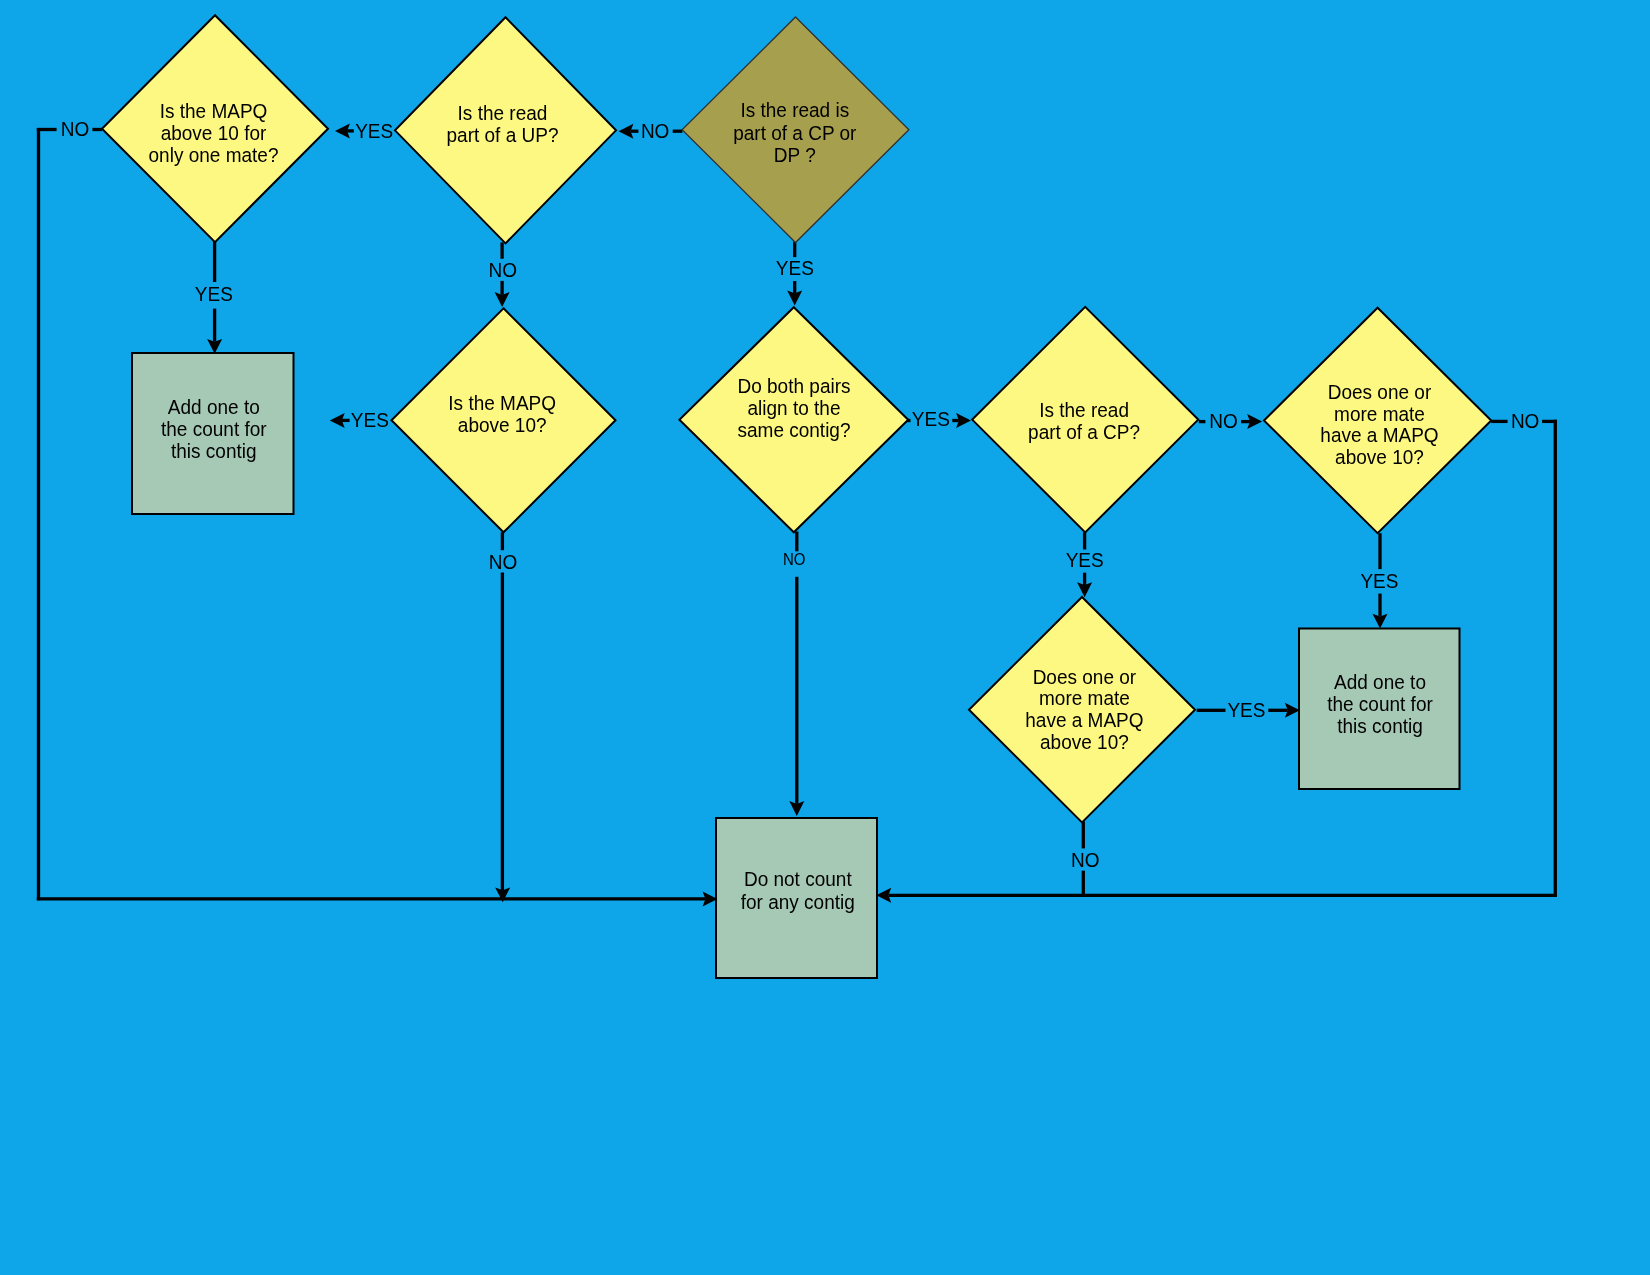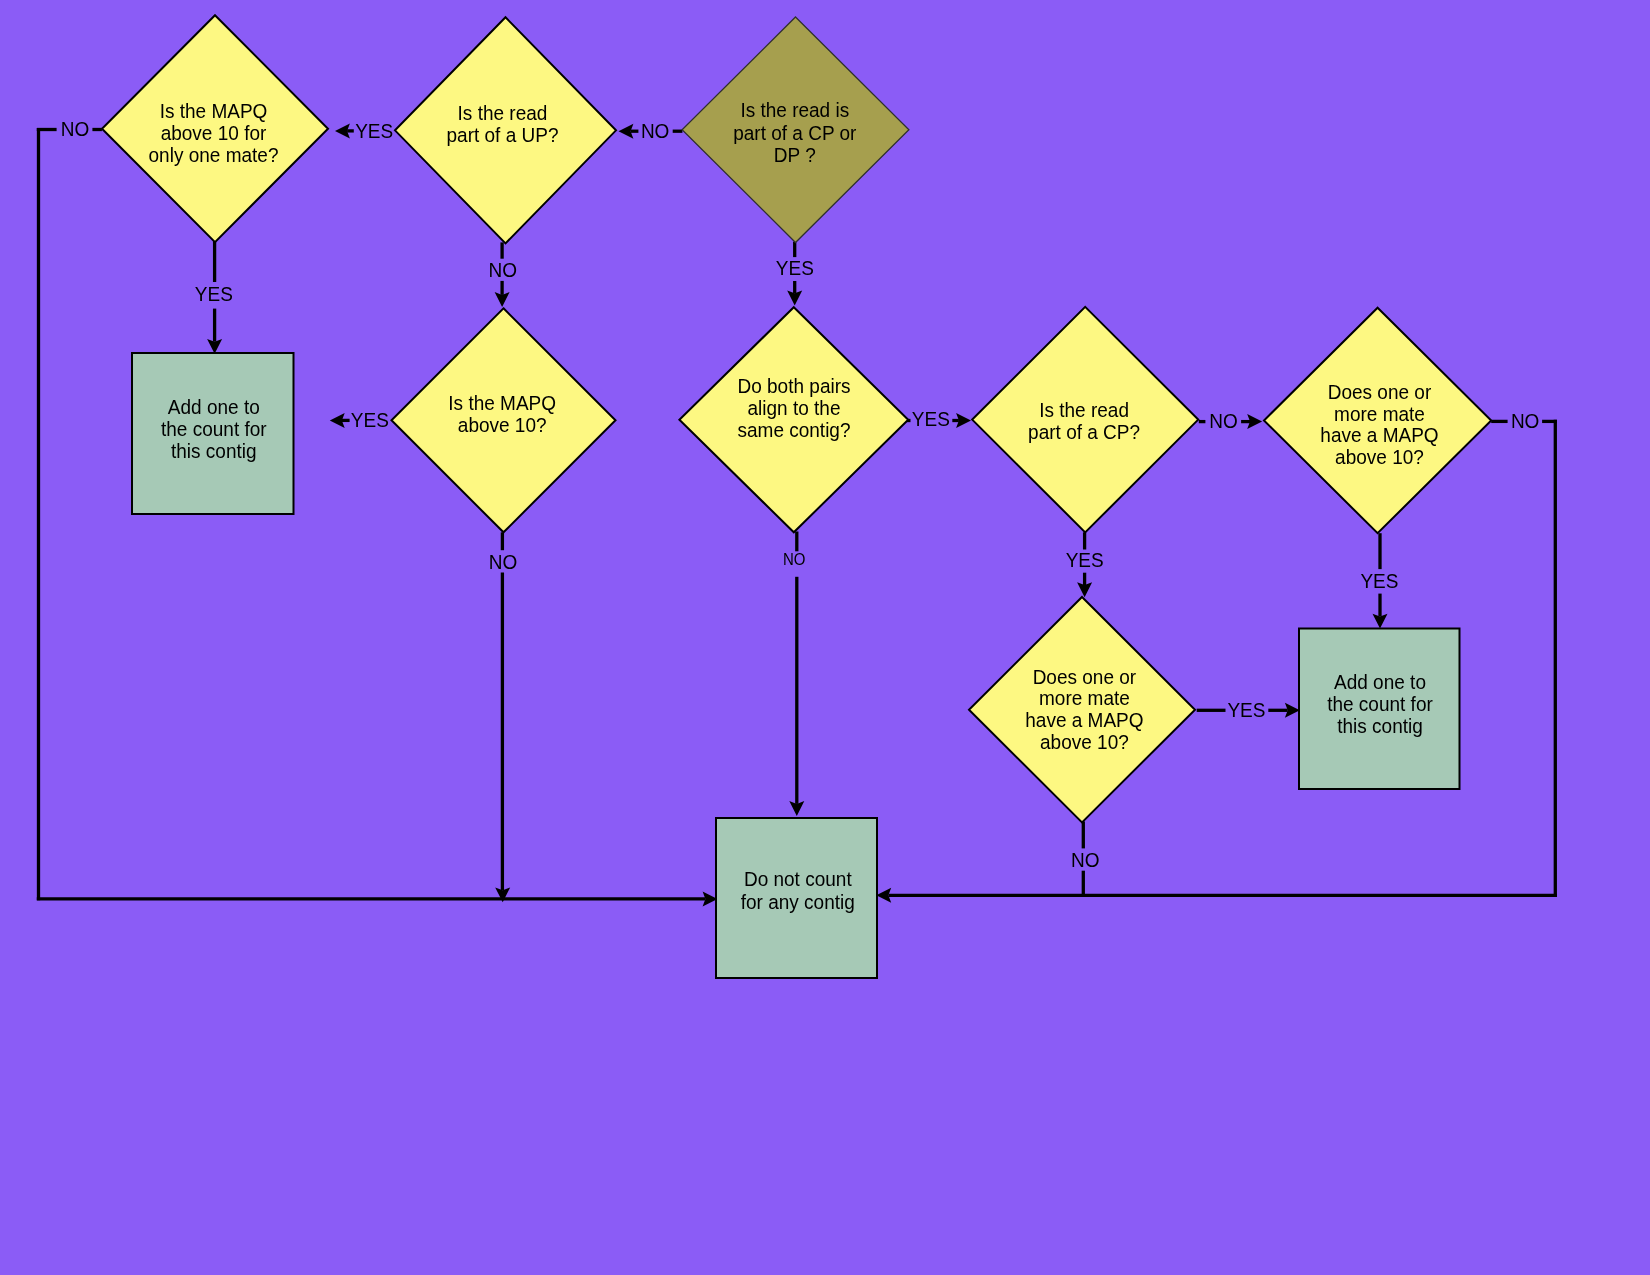--- a/index.html
+++ b/index.html
@@ -1,17 +1,17 @@
 <!DOCTYPE html>
 <html><head>
 <meta charset="utf-8">
 <title>Read counting decision flowchart</title>
 <style>
   html,body{margin:0;padding:0;background:#ffffff;}
-  #page{position:relative;width:1650px;height:1275px;background:#8b5cf6;overflow:hidden;}
+  #page{position:relative;width:1650px;height:1275px;background:#0ea5e9;overflow:hidden;}
   svg#chart{display:block;width:1650px;height:1275px;shape-rendering:geometricPrecision;}
   .node-shape{stroke:#000000;stroke-width:2.0;stroke-linejoin:miter;}
   .node-label{font-family:"Liberation Sans",sans-serif;font-size:20.5px;fill:#000000;text-anchor:middle;}
   .edge-label{font-family:"Liberation Sans",sans-serif;font-size:20.5px;fill:#000000;}
   .edge-line{stroke:#000000;stroke-width:3.3;fill:none;stroke-linecap:butt;}
   .edge-head{fill:#000000;stroke:none;}
 </style>
 </head>
 <body>
 

